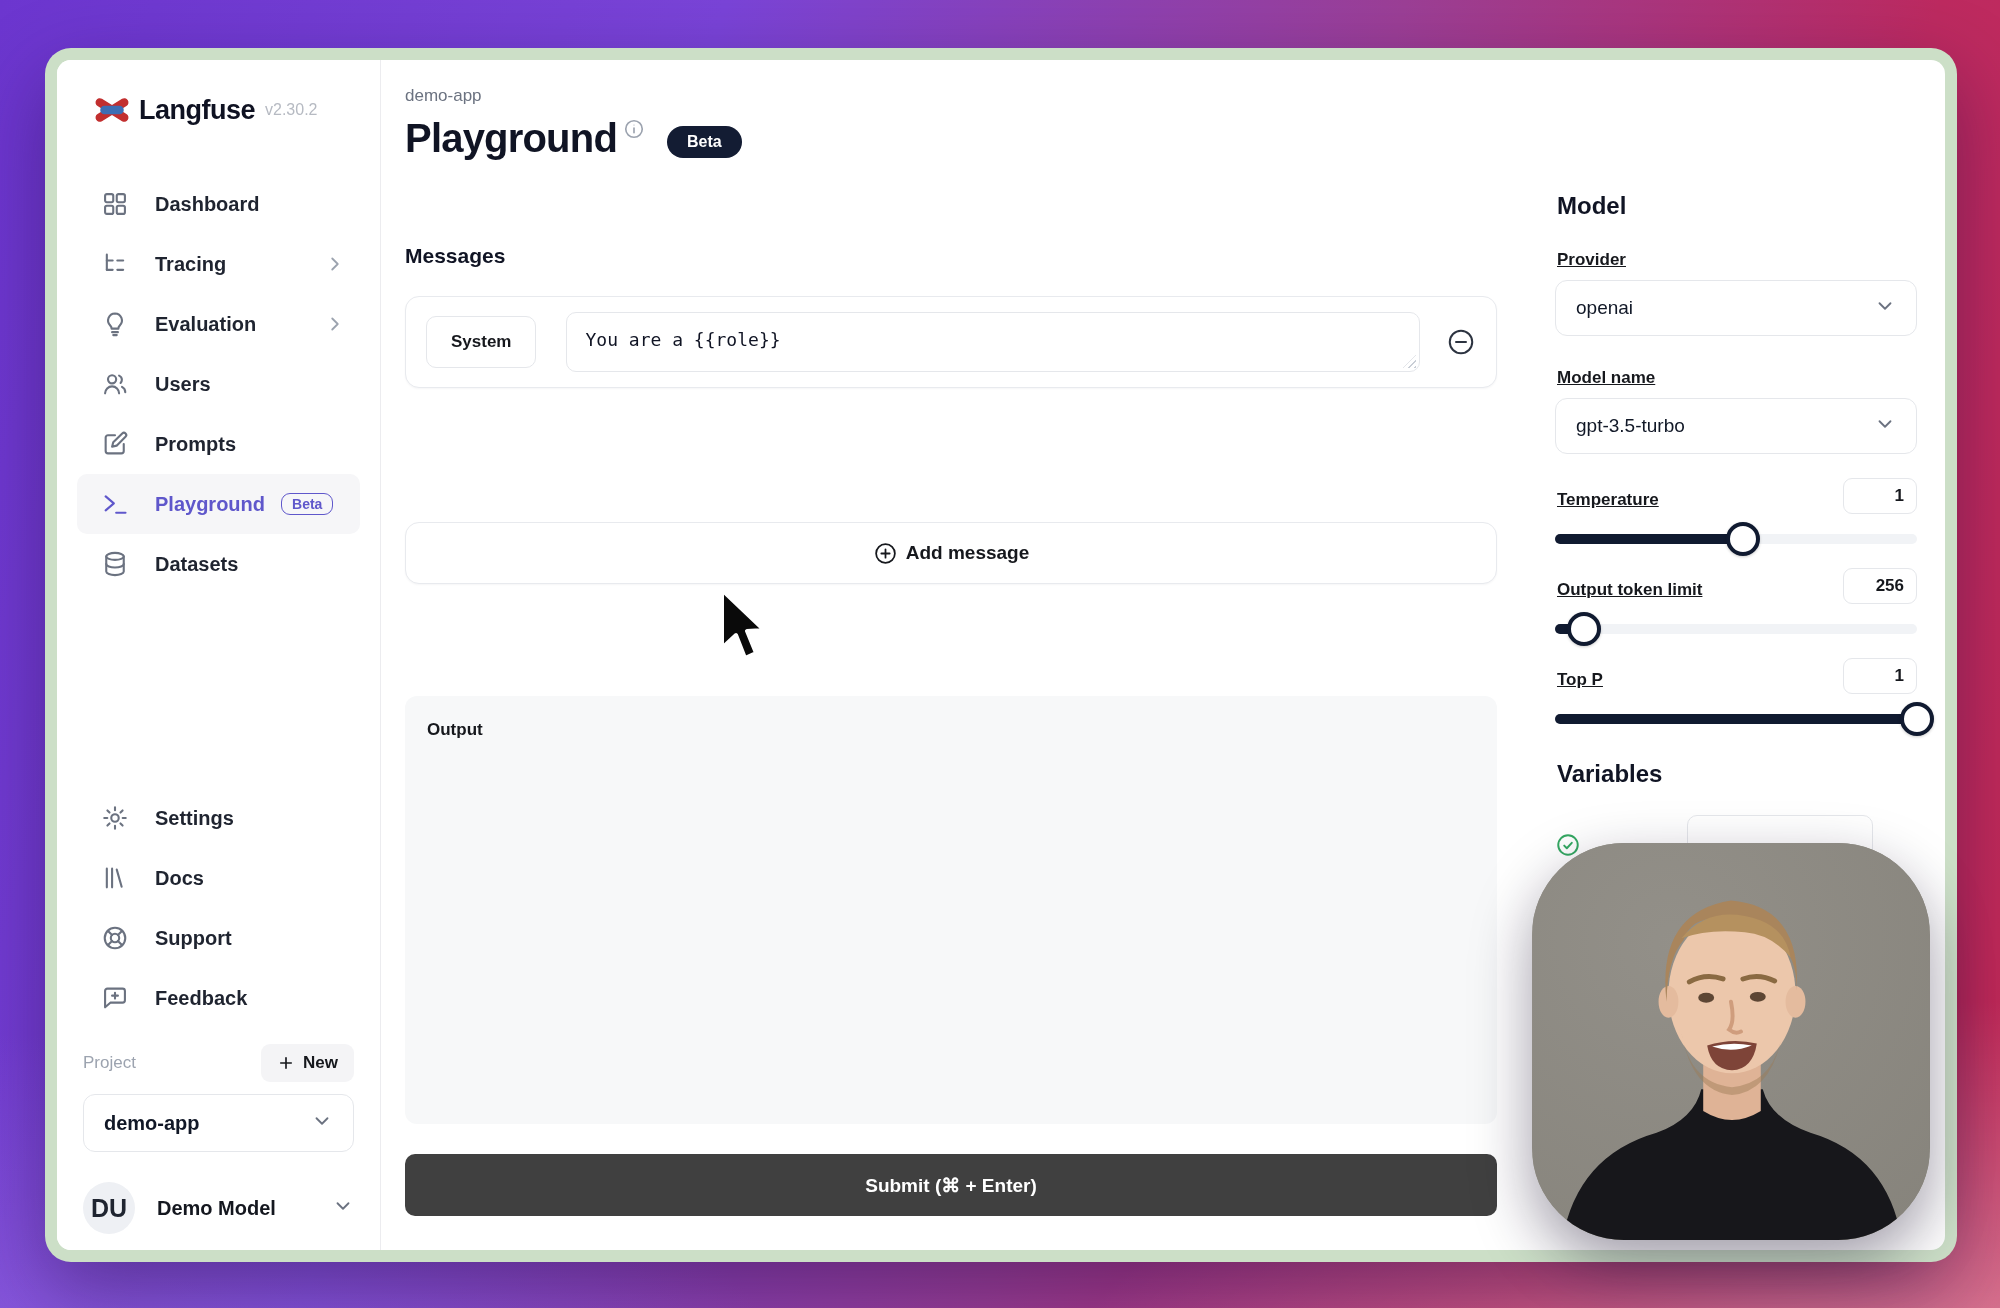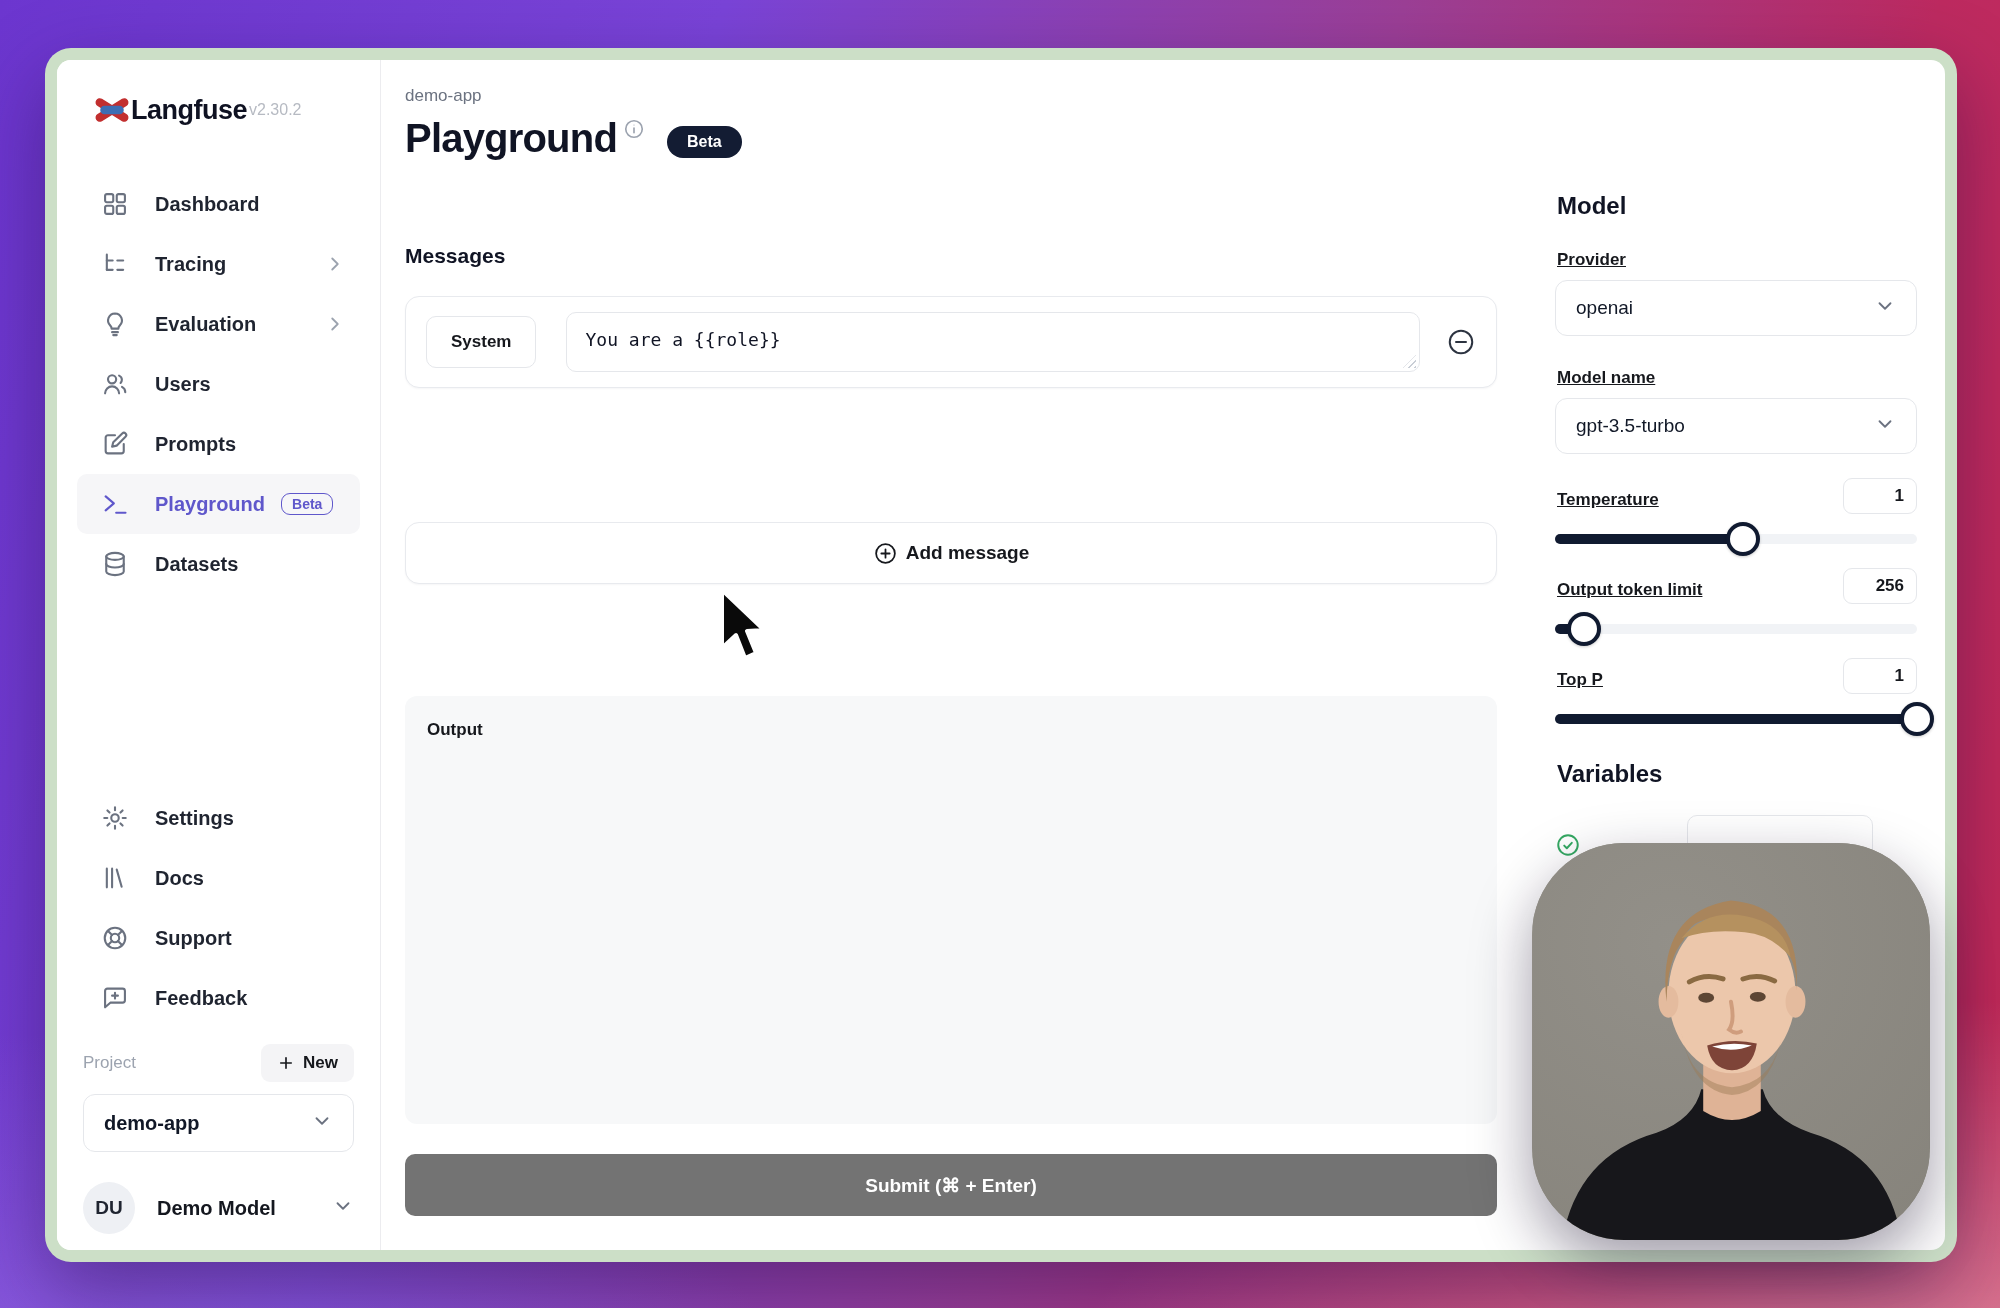--- a/index.html
+++ b/index.html
@@ -23,21 +23,21 @@
   .window-content {
     position:relative; width:1888px; height:1190px;
     background:#ffffff; border-radius:14px; overflow:hidden;
   }
 
   
   .sidebar {
     position:absolute; left:0; top:0; width:324px; height:100%;
     border-right:1px solid #ececef; background:#fff;
   }
-  .logo-row { display:flex; align-items:center; gap:0; margin:34px 0 0 36px; }
+  .logo-row { display:flex; align-items:center; gap:8px; margin:34px 0 0 36px; }
   .logo-mark { width:38px; height:32px; flex:none; }
   .brand { font-size:27px; font-weight:700; color:#0f1222; letter-spacing:-.5px; }
   .version { font-size:16px; color:#b6bac2; font-weight:500; margin-left:2px; }
 
   .nav { margin-top:48px; padding:0 20px; }
   .nav-item {
     display:flex; align-items:center; height:60px; border-radius:10px;
     padding:0 14px 0 24px; cursor:pointer; color:#1f2430;
   }
   .nav-item .icon { width:28px; height:28px; flex:none; display:flex; }
@@ -66,21 +66,21 @@
     stroke-linecap:round; }
   .project-select {
     margin:12px 6px 0 6px; height:58px; border:1px solid #e5e7eb; border-radius:12px;
     display:flex; align-items:center; justify-content:space-between; padding:0 20px;
     cursor:pointer; background:#fff;
   }
   .project-select .sel-value { font-size:20px; font-weight:600; color:#111827; }
   .user-row { display:flex; align-items:center; margin:30px 6px 0 6px; cursor:pointer; }
   .avatar { width:52px; height:52px; border-radius:50%; background:#eef0f4;
     display:flex; align-items:center; justify-content:center;
-    font-size:19px; font-weight:700; color:#1f2430; flex:none; }
+    font-size:25px; font-weight:700; color:#1f2430; flex:none; }
   .user-name { font-size:20px; font-weight:700; color:#14171f; margin-left:22px; }
   .user-row .chev { margin-left:auto; }
   .chev svg { width:22px; height:22px; stroke:#6b7280; stroke-width:2; fill:none;
     stroke-linecap:round; stroke-linejoin:round; }
 
   
   .main { position:absolute; left:348px; top:0; width:1092px; height:100%; }
   .breadcrumb { position:absolute; left:0; top:26px; font-size:17px; color:#6b7280; }
   .title-row { position:absolute; left:0; top:56px; display:flex; align-items:flex-start; }
   .page-title { font-size:40px; font-weight:800; color:#101424; letter-spacing:-.8px; }
@@ -132,21 +132,21 @@
     stroke-linecap:round; }
 
   .output-panel {
     position:absolute; left:0; top:636px; width:1092px; height:428px;
     background:#f7f8f9; border-radius:12px; padding:24px 22px;
   }
   .output-label { font-size:17px; font-weight:700; color:#16181d; }
 
   .submit-button {
     position:absolute; left:0; top:1094px; width:1092px; height:62px;
-    background:#737373; color:#fff; border:none; border-radius:10px;
+    background:#404040; color:#fff; border:none; border-radius:10px;
     font-size:19px; font-weight:600; cursor:pointer; font-family:inherit;
   }
 
   
   .model-panel { position:absolute; left:1498px; top:0; width:362px; height:100%; }
   .panel-title { position:absolute; left:2px; font-size:24px; font-weight:700; color:#101424; }
   .panel-title.model { top:132px; }
   .panel-title.variables { top:700px; }
   .field-label { position:absolute; left:2px; font-size:17px; font-weight:600; color:#16181d;text-decoration:underline; }
   .select-box {

